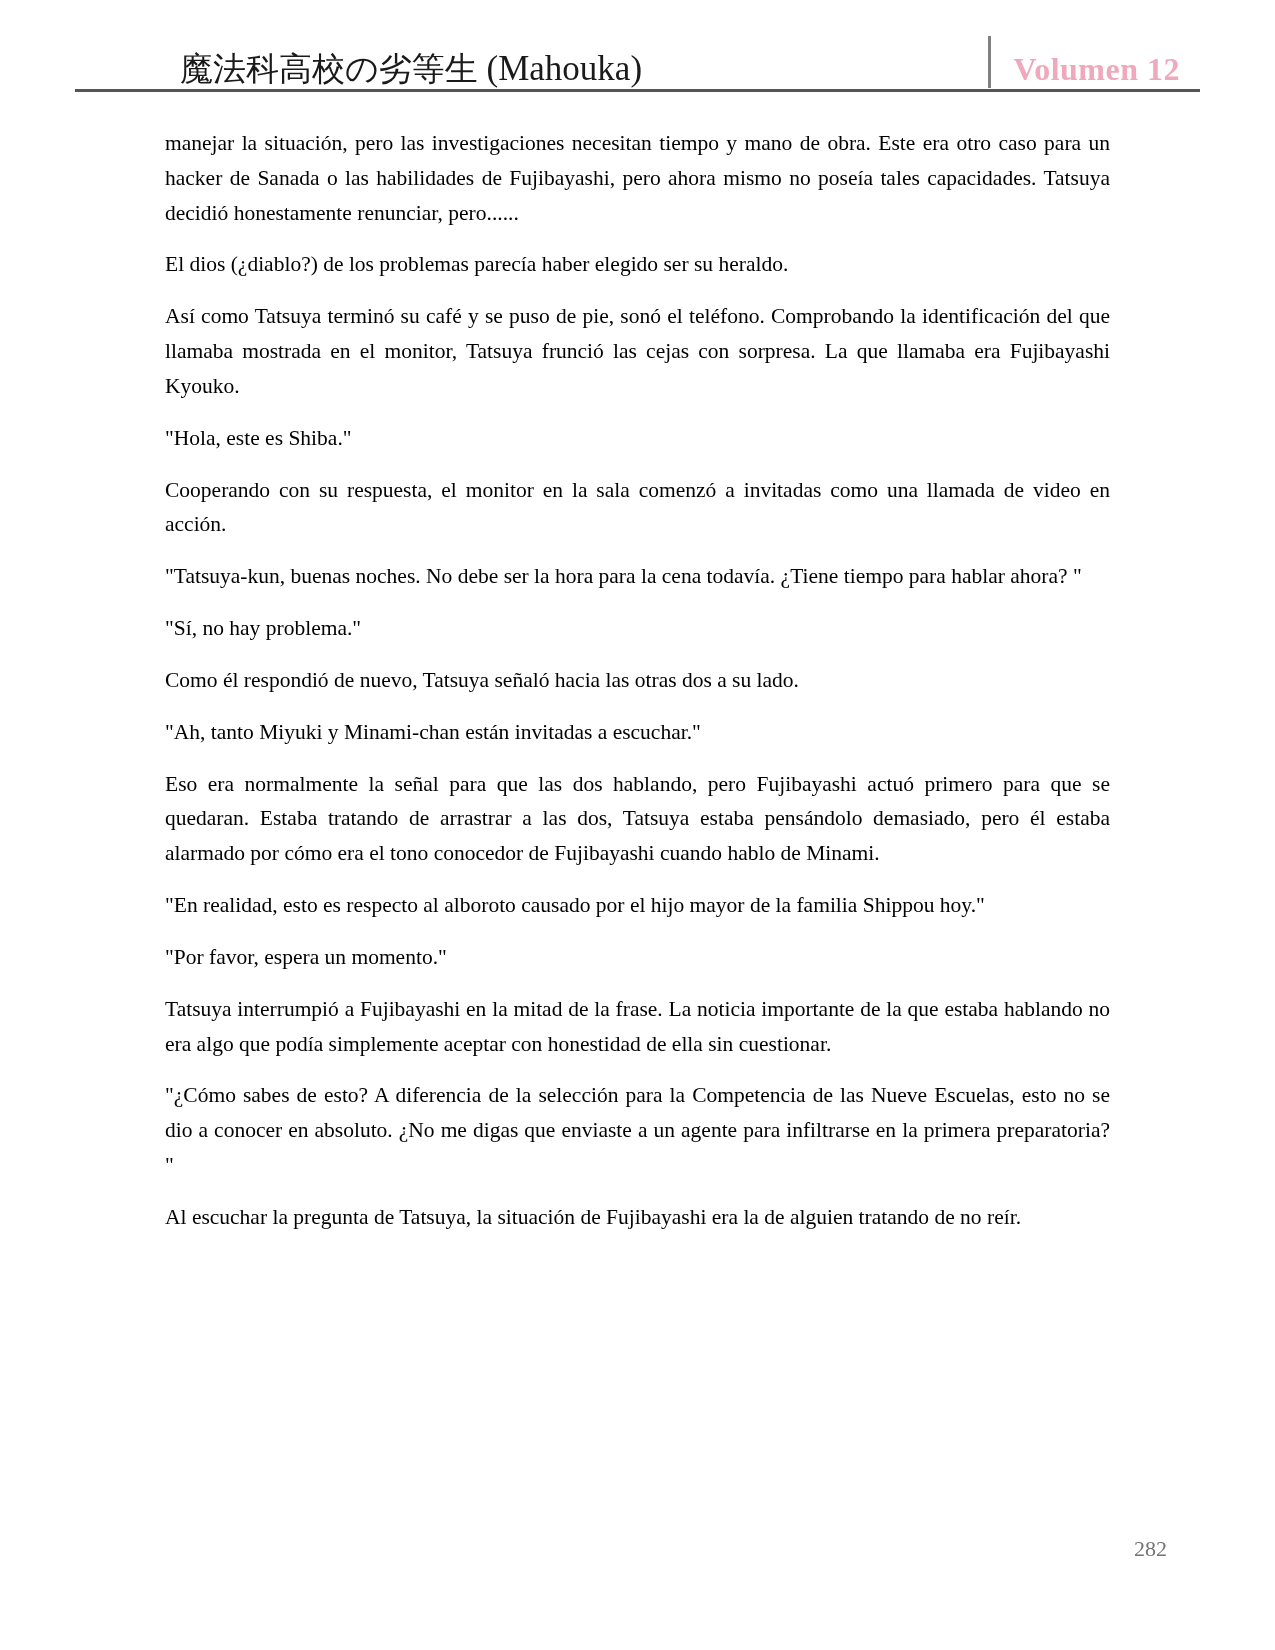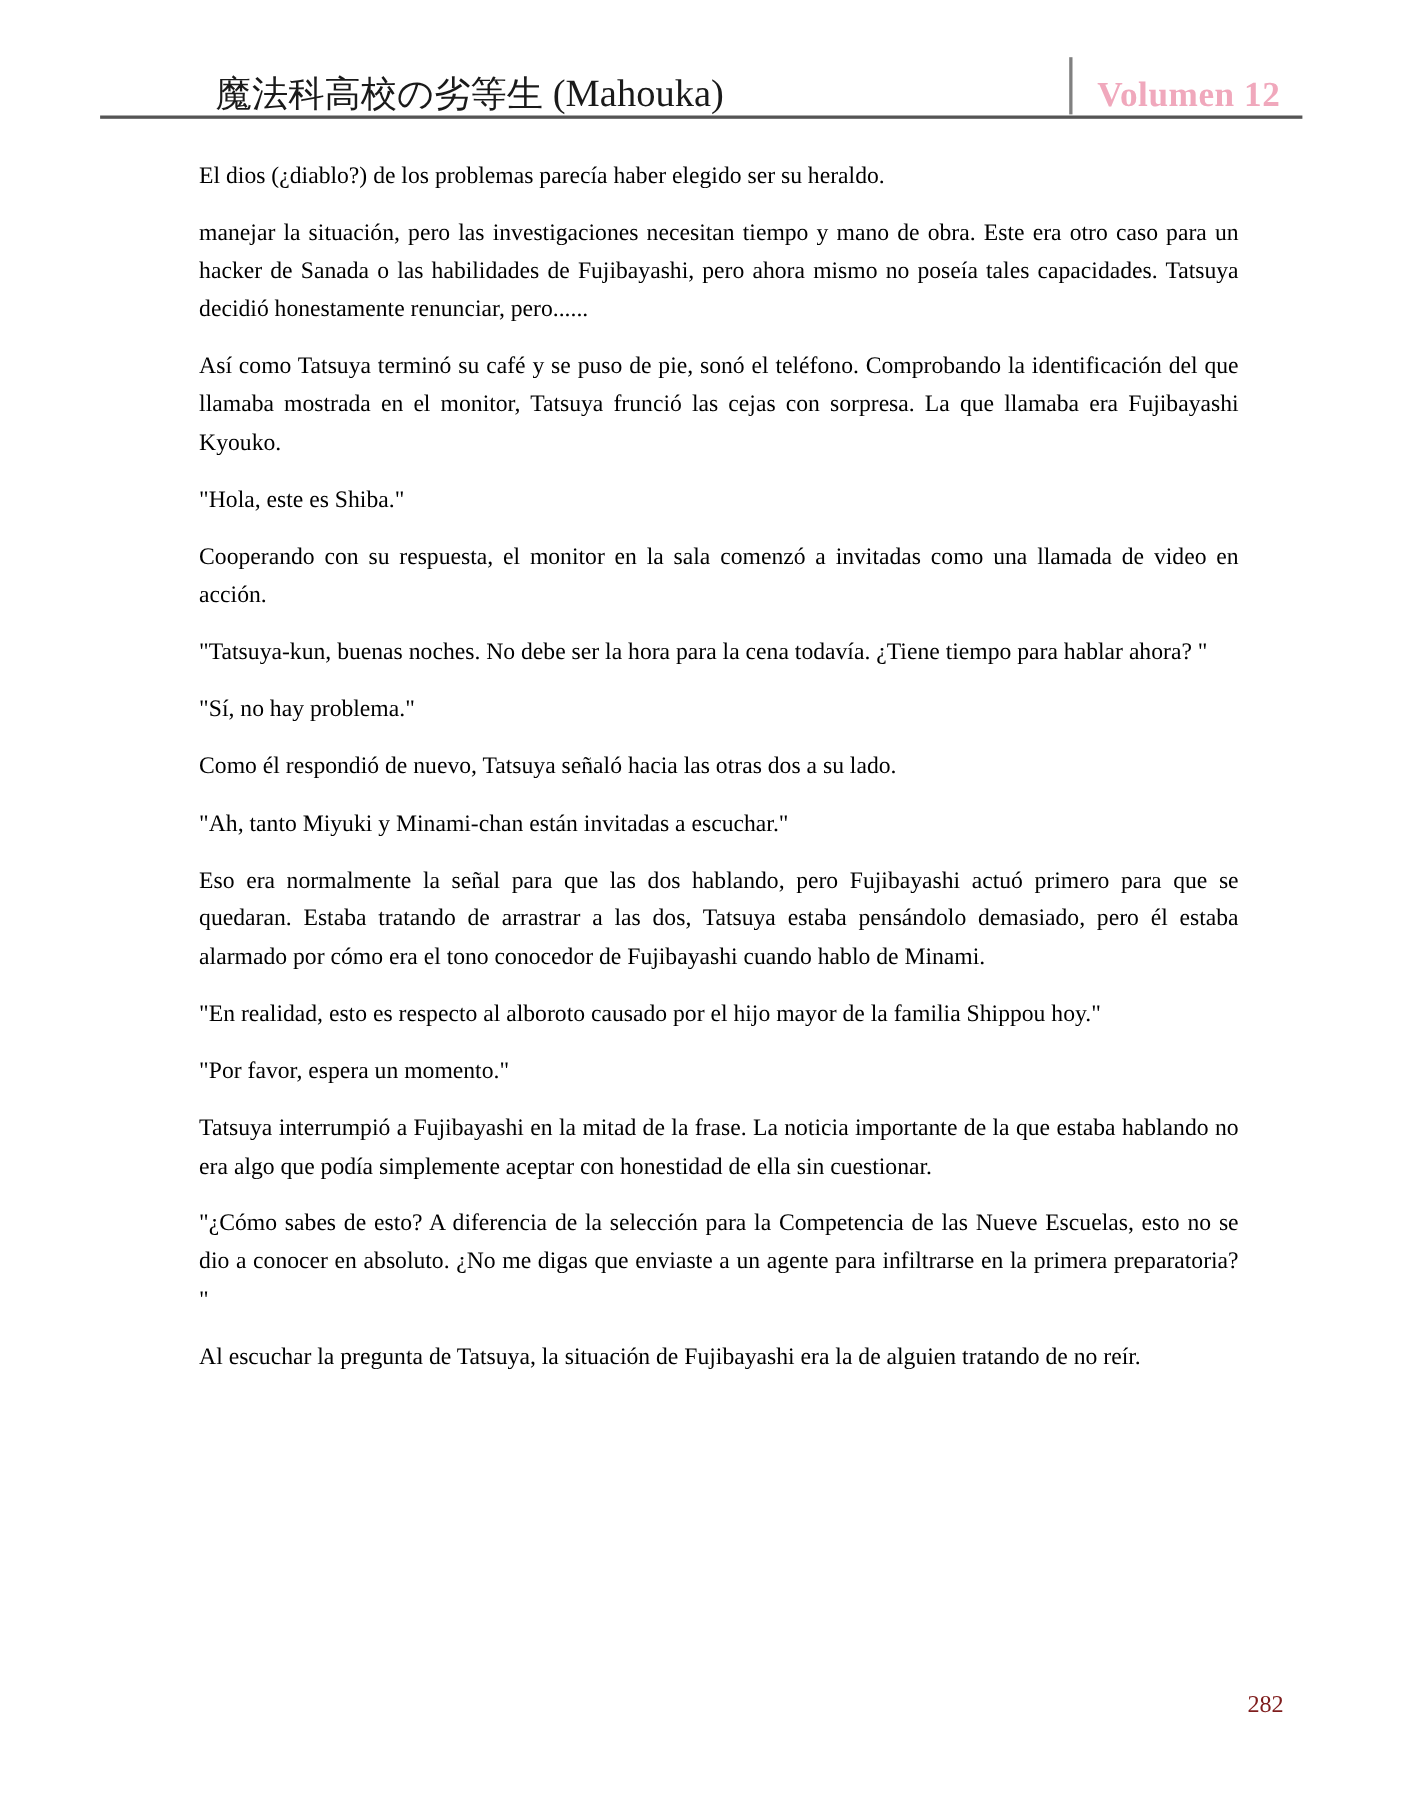--- a/index.html
+++ b/index.html
@@ -12,21 +12,21 @@
     height: 1650px;
     font-family: "Liberation Serif", serif;
     color: #000000;
     position: relative;
     overflow: hidden;
   }
   .page {
     width: 1275px;
     height: 1650px;
     box-sizing: border-box;
-    padding: 16px;
+    padding: 0;
     position: relative;
   }
   
   .header {
     position: relative;
     margin: 0 75px 0 75px;
     padding-top: 62px;
     height: 88px;
     box-sizing: border-box;
   }
@@ -104,21 +104,21 @@
   p.para:last-child {
     margin-bottom: 0;
   }
   
   .footer {
     position: absolute;
     right: 108px;
     bottom: 88px;
     font-family: "Liberation Serif", serif;
     font-size: 22px;
-    color: #7f1d1d;
+    color: #737373;
   }
 </style>
 </head>
 <body>
 
 <div class="page">
 
   <div class="header">
     <div class="header-inner">
       <div class="header-title">
@@ -129,22 +129,22 @@
         <div class="header-divider"></div>
         <div class="header-volume">Volumen 12</div>
       </div>
     </div>
   </div>
   <div class="header-rule-wrap">
     <div class="header-rule"></div>
   </div>
 
   <div class="content">
+    <p class="para">manejar la situación, pero las investigaciones necesitan tiempo y mano de obra. Este era otro caso para un hacker de Sanada o las habilidades de Fujibayashi, pero ahora mismo no poseía tales capacidades. Tatsuya decidió honestamente renunciar, pero......</p>
     <p class="para">El dios (¿diablo?) de los problemas parecía haber elegido ser su heraldo.</p>
-    <p class="para">manejar la situación, pero las investigaciones necesitan tiempo y mano de obra. Este era otro caso para un hacker de Sanada o las habilidades de Fujibayashi, pero ahora mismo no poseía tales capacidades. Tatsuya decidió honestamente renunciar, pero......</p>
     <p class="para">Así como Tatsuya terminó su café y se puso de pie, sonó el teléfono. Comprobando la identificación del que llamaba mostrada en el monitor, Tatsuya frunció las cejas con sorpresa. La que llamaba era Fujibayashi Kyouko.</p>
     <p class="para">"Hola, este es Shiba."</p>
     <p class="para">Cooperando con su respuesta, el monitor en la sala comenzó a invitadas como una llamada de video en acción.</p>
     <p class="para">"Tatsuya-kun, buenas noches. No debe ser la hora para la cena todavía. ¿Tiene tiempo para hablar ahora? "</p>
     <p class="para">"Sí, no hay problema."</p>
     <p class="para">Como él respondió de nuevo, Tatsuya señaló hacia las otras dos a su lado.</p>
     <p class="para">"Ah, tanto Miyuki y Minami-chan están invitadas a escuchar."</p>
     <p class="para">Eso era normalmente la señal para que las dos hablando, pero Fujibayashi actuó primero para que se quedaran. Estaba tratando de arrastrar a las dos, Tatsuya estaba pensándolo demasiado, pero él estaba alarmado por cómo era el tono conocedor de Fujibayashi cuando hablo de Minami.</p>
     <p class="para">"En realidad, esto es respecto al alboroto causado por el hijo mayor de la familia Shippou hoy."</p>
     <p class="para">"Por favor, espera un momento."</p>

